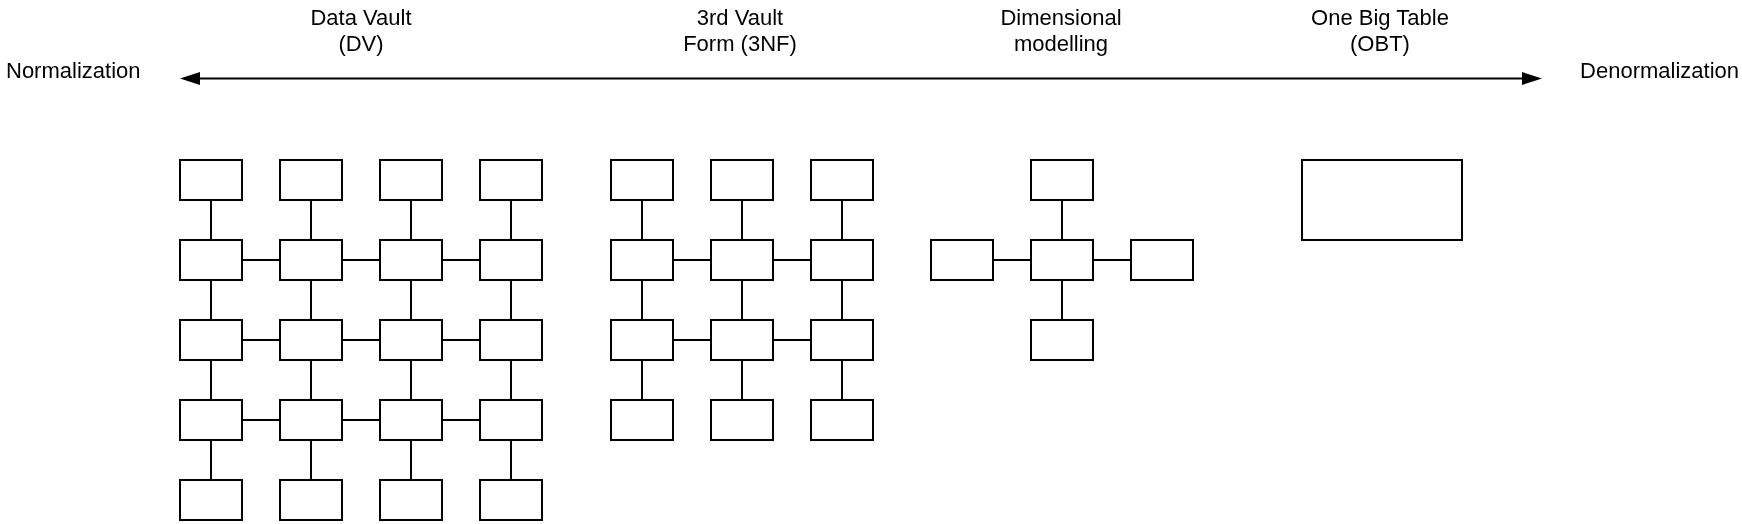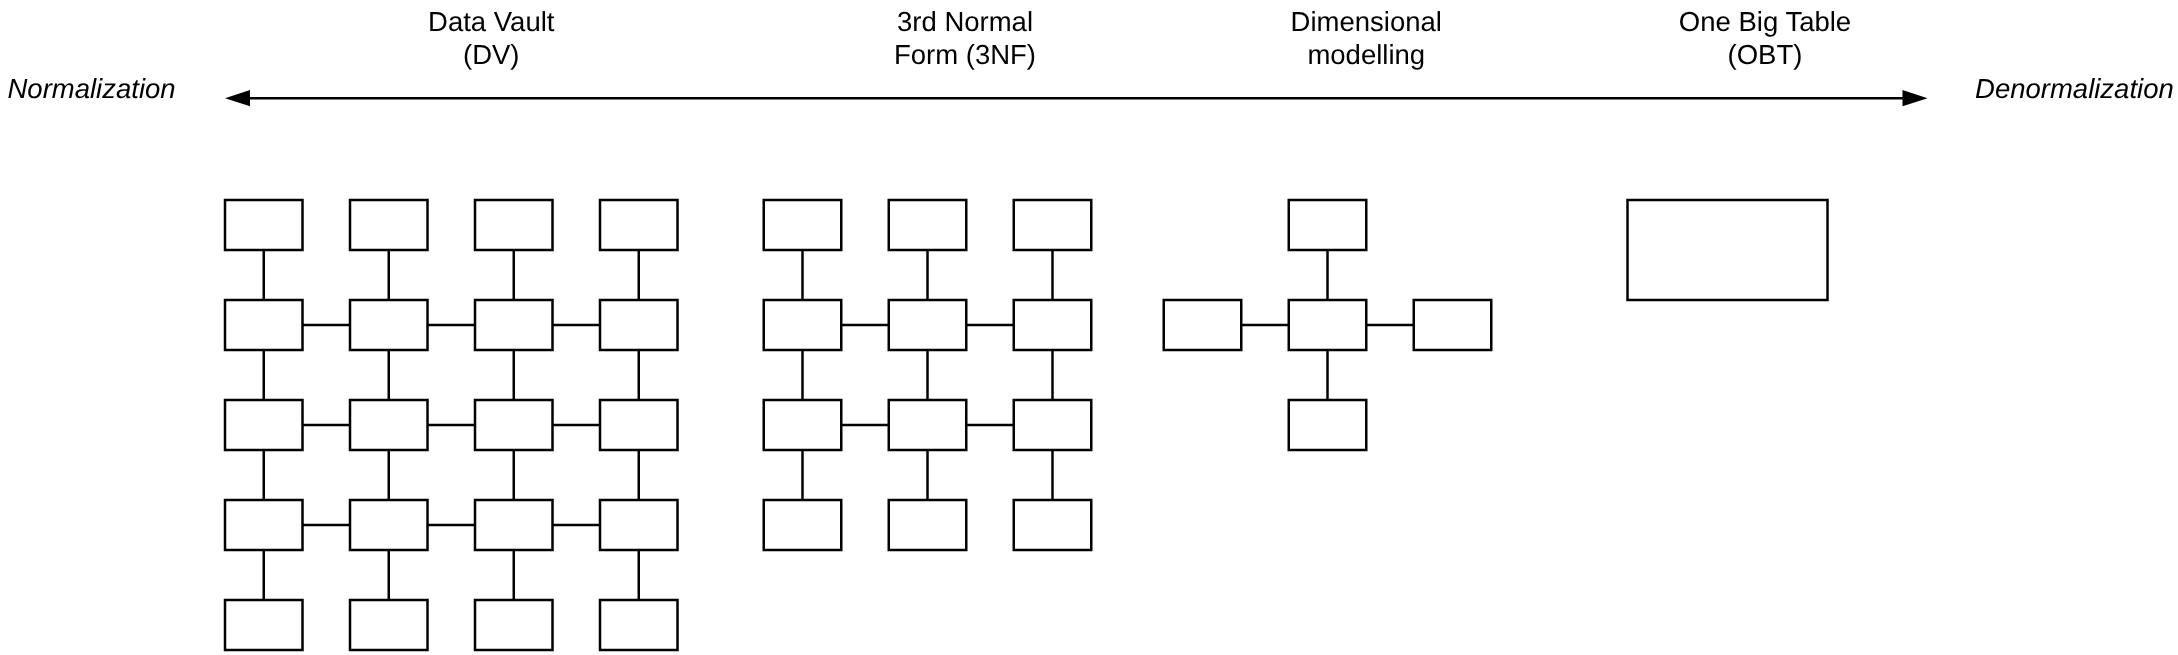--- a/index.html
+++ b/index.html
@@ -15,50 +15,48 @@
     font-family: "Liberation Sans", sans-serif;
     color: #000000;
     overflow: hidden;
   }
   .side-label {
     position: absolute;
     top: 58px;
     font-size: 22px;
     line-height: 26px;
     white-space: nowrap;
-    font-style: italic;
   }
   .side-label.left  { left: 6px; }
   .side-label.right { right: 3px; text-align: left; }
   .approach-label {
     position: absolute;
     top: 5px;
     font-size: 22px;
     line-height: 26px;
     text-align: center;
     white-space: pre-line;
     transform: translateX(-50%);
-    margin-left: 32px;
   }
   #diagram-svg {
     position: absolute;
     left: 0;
     top: 0;
   }
 </style>
 </head>
 <body>
 
 <div class="canvas">
   <div class="side-label left">Normalization</div>
   <div class="side-label right">Denormalization</div>
 
   <div class="approach-label" style="left: 361px;">Data Vault
 (DV)</div>
-  <div class="approach-label" style="left: 740px;">3rd Normal
+  <div class="approach-label" style="left: 740px;">3rd Vault
 Form (3NF)</div>
   <div class="approach-label" style="left: 1380px;">One Big Table
 (OBT)</div>
   <div class="approach-label" style="left: 1061px;">Dimensional
 modelling</div>
 
   <svg id="diagram-svg" width="1742" height="524">
       <line x1="211" y1="200" x2="211" y2="240" stroke="#000000" stroke-width="2"></line>
       <line x1="311" y1="200" x2="311" y2="240" stroke="#000000" stroke-width="2"></line>
       <line x1="411" y1="200" x2="411" y2="240" stroke="#000000" stroke-width="2"></line>

